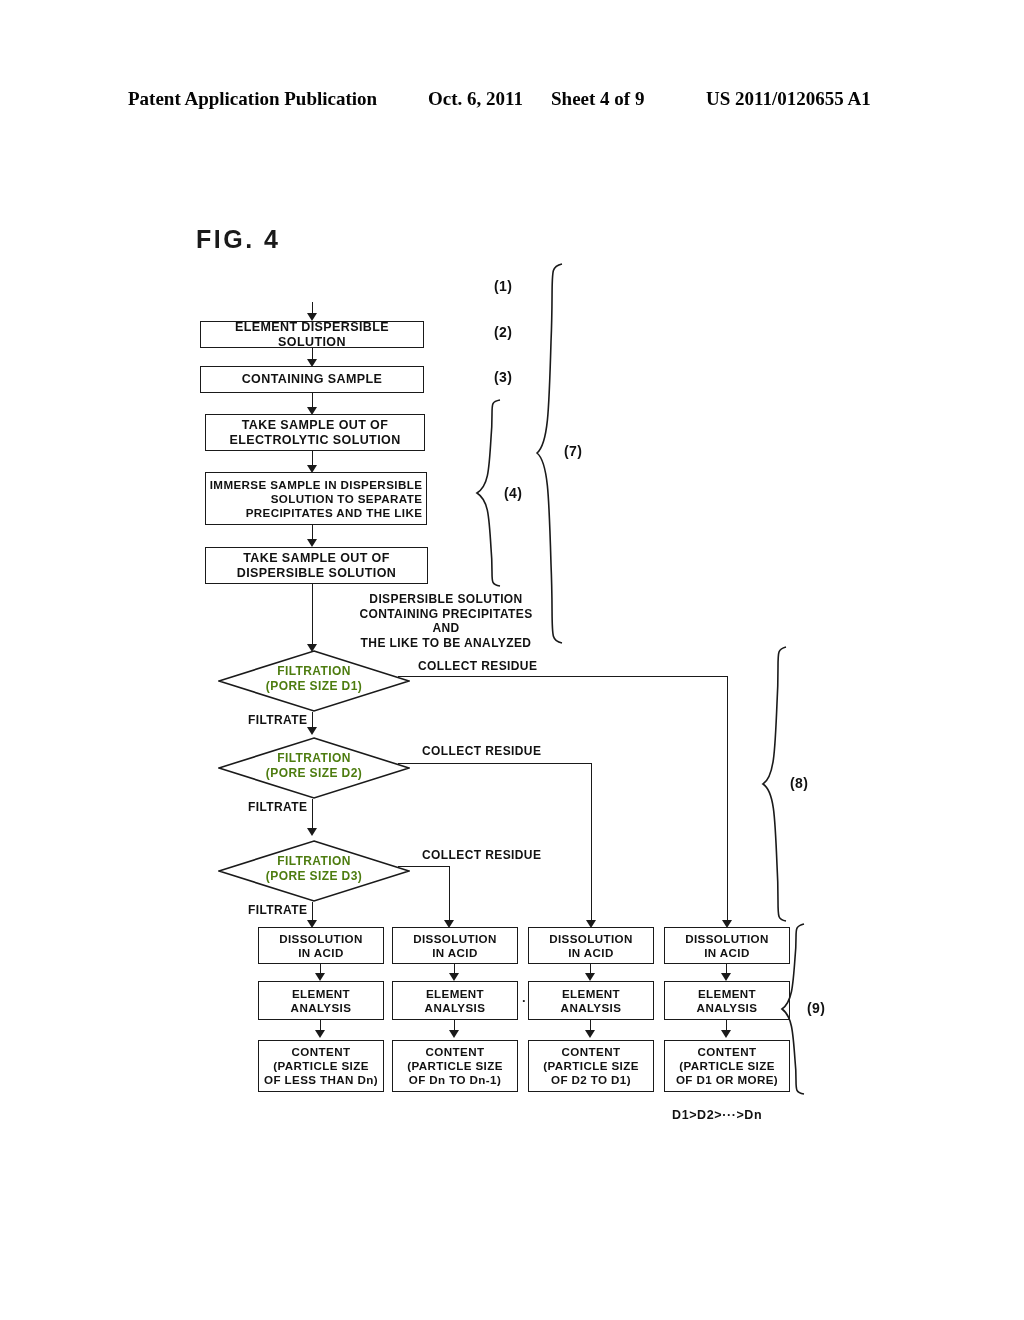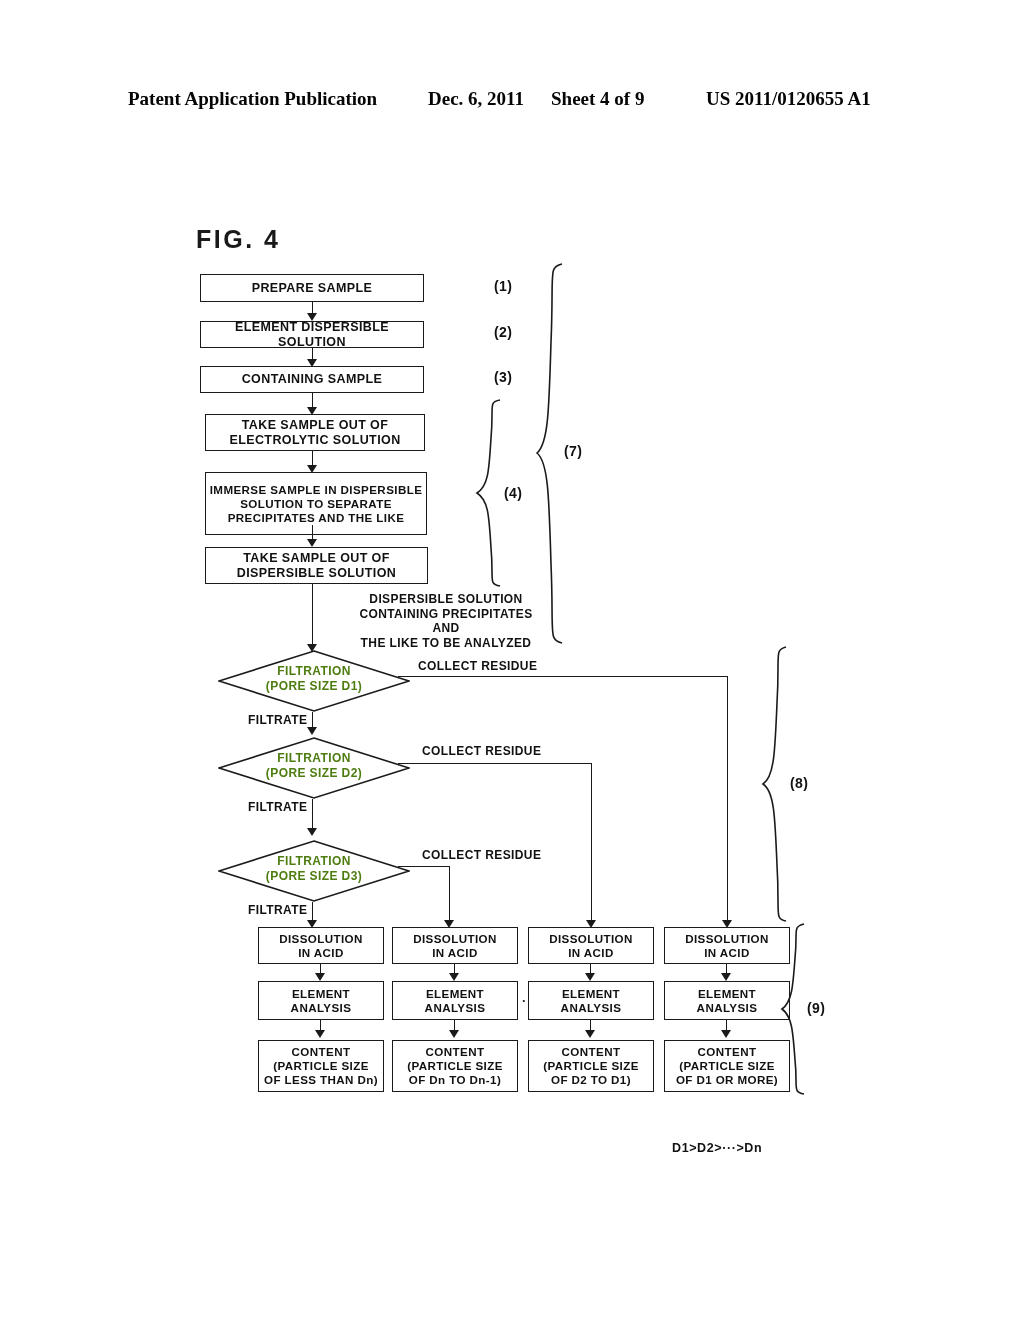--- a/index.html
+++ b/index.html
@@ -144,38 +144,36 @@
     font-size: 13px;
     letter-spacing: 2px;
     color: #222;
   }
 
   .formula {
     position: absolute;
     font-size: 12.5px;
     letter-spacing: 0.6px;
     color: #111111;
-    margin-top: 33px;
   }
 </style>
 </head>
 <body>
 
 <div class="pub-header">
   <span class="hdr-pub">Patent Application Publication</span>
-  <span class="hdr-date">Dec. 6, 2011</span>
+  <span class="hdr-date">Oct. 6, 2011</span>
   <span class="hdr-sheet">Sheet 4 of 9</span>
   <span class="hdr-patno">US 2011/0120655 A1</span>
 </div>
 
 <div id="figure">
 
   <div class="fig-title">FIG. 4</div>
 
-  <div class="box" style="left:200px; top:274px; width:224px; height:28px;">PREPARE SAMPLE</div>
   <div class="ref" style="left:494px; top:278px;">(1)</div>
 
   <div class="vline" style="left:312px; top:302px; height:13px;"></div>
   <div class="arrow-down" style="left:307px; top:313px;"></div>
 
   <div class="box" style="left:200px; top:321px; width:224px; height:27px;">ELEMENT DISPERSIBLE SOLUTION</div>
   <div class="ref" style="left:494px; top:324px;">(2)</div>
 
   <div class="vline" style="left:312px; top:348px; height:13px;"></div>
   <div class="arrow-down" style="left:307px; top:359px;"></div>
@@ -185,21 +183,21 @@
 
   <div class="vline" style="left:312px; top:393px; height:16px;"></div>
   <div class="arrow-down" style="left:307px; top:407px;"></div>
 
   <div class="box" style="left:205px; top:414px; width:220px; height:37px; white-space:pre-line;">TAKE SAMPLE OUT OF
 ELECTROLYTIC SOLUTION</div>
 
   <div class="vline" style="left:312px; top:451px; height:16px;"></div>
   <div class="arrow-down" style="left:307px; top:465px;"></div>
 
-  <div class="box small" style="left:205px; top:472px; width:222px; height:63px; white-space:pre-line;">IMMERSE SAMPLE IN DISPERSIBLE
+  <div class="box small" style="left:205px; top:472px; width:222px; height:53px; white-space:pre-line;text-align:right;">IMMERSE SAMPLE IN DISPERSIBLE
 SOLUTION TO SEPARATE
 PRECIPITATES AND THE LIKE</div>
 
   <div class="vline" style="left:312px; top:525px; height:16px;"></div>
   <div class="arrow-down" style="left:307px; top:539px;"></div>
 
   <div class="box" style="left:205px; top:547px; width:223px; height:37px; white-space:pre-line;">TAKE SAMPLE OUT OF
 DISPERSIBLE SOLUTION</div>
 
   <div class="flabel center" style="left:348px; top:592px; width:196px;">DISPERSIBLE SOLUTION

